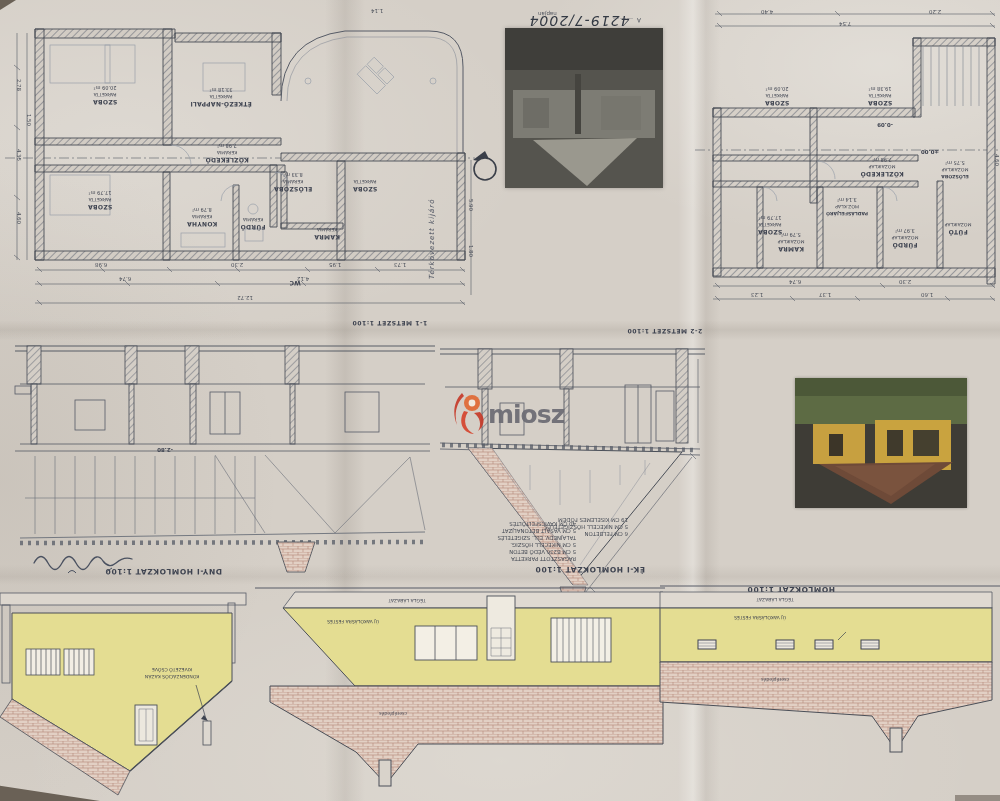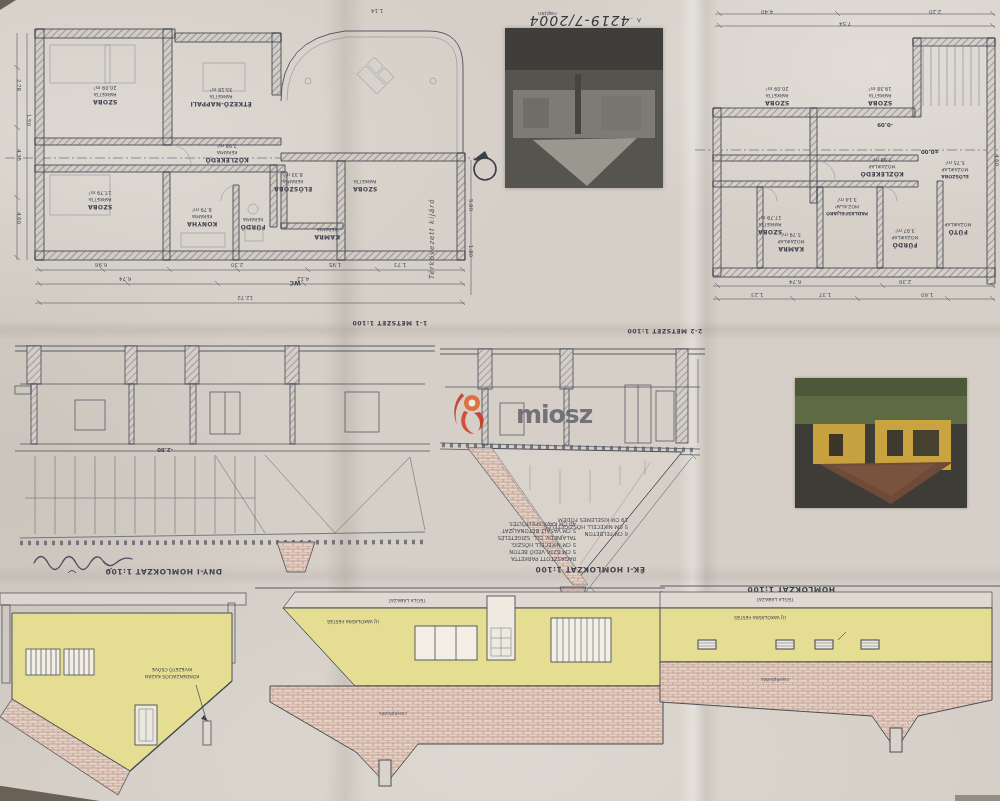--- a/index.html
+++ b/index.html
@@ -37,21 +37,21 @@
   .napjan{position:absolute;left:538px;top:11px;transform:rotate(180deg);
           font-size:5.5px;color:#50555f;}
   .amark{position:absolute;left:612px;top:17px;transform:rotate(180deg);
          font-size:6px;color:#50555f;letter-spacing:1px;}
   .terk{position:absolute;left:428px;top:183px;width:16px;height:96px;
         writing-mode:vertical-rl;transform:rotate(180deg);
         font-size:7px;font-style:italic;color:#4c5260;letter-spacing:1px;white-space:nowrap;}
   .wm{position:absolute;left:450px;top:383px;width:118px;height:62px;
       display:flex;align-items:center;opacity:.92;}
   .wm .wmtext{font-size:25px;font-weight:bold;color:#6b6b73;letter-spacing:-1px;
-              font-family:"DejaVu Sans",sans-serif;margin-left:28px;}
+              font-family:"DejaVu Sans",sans-serif;}
   .bwphoto{position:absolute;left:505px;top:28px;width:158px;height:160px;
            background:#55544e;box-shadow:0 0 4px rgba(0,0,0,.25);}
   .cphoto{position:absolute;left:795px;top:378px;width:172px;height:130px;
           background:#3e3c36;box-shadow:0 0 3px rgba(0,0,0,.3);}
   .corner{position:absolute;background:#6a6156;}
 </style>
 </head>
 <body>
 
 <div class="sheet">

